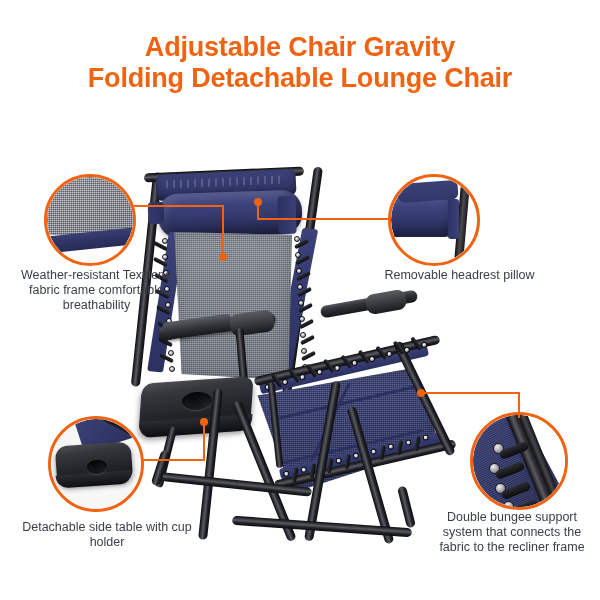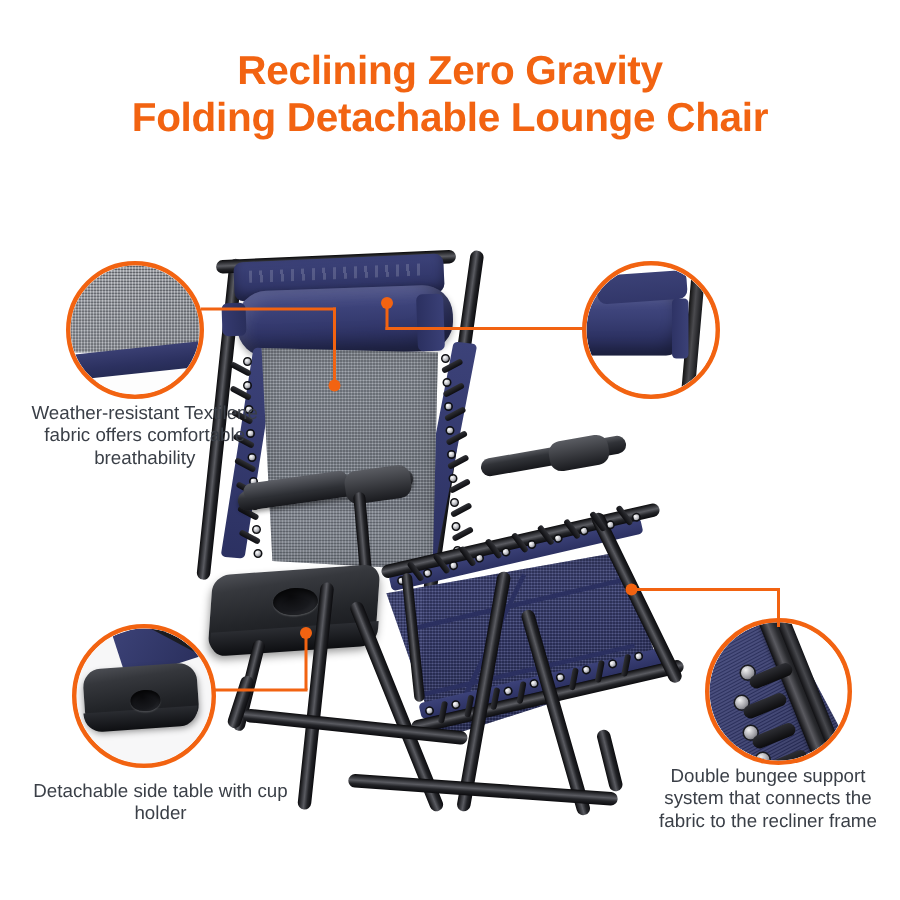--- a/index.html
+++ b/index.html
@@ -196,21 +196,21 @@
     position:absolute;width:15px;height:4px;border-radius:3px;
     background:linear-gradient(180deg,#303136,#0c0c0f);
   }
 </style>
 </head>
 <body>
 
 <div id="page">
 
   <div class="title">
-    <span>Reclining Zero Gravity</span>
+    <span>Adjustable Chair Gravity</span>
     <span class="l2">Folding Detachable Lounge Chair</span>
   </div>
 
   <div id="chair">
 
     <div class="pc tube" style="left:22px;top:22px;width:9px;height:215px;transform:rotate(6deg);"></div>
     <div class="pc tube" style="left:178px;top:16px;width:9px;height:230px;transform:rotate(8deg);"></div>
     <div class="pc tubeH" style="left:24px;top:20px;width:160px;height:9px;transform:rotate(-2.5deg);"></div>
 
     <div class="pc navyband" style="left:36px;top:22px;width:140px;height:26px;border-radius:6px;transform:rotate(-2.5deg);
@@ -423,17 +423,18 @@
   <div class="ln lnH" style="left:257px;top:218px;width:133px;"></div>
 
   <div class="dot" style="left:200px;top:418px;"></div>
   <div class="ln lnV" style="left:203px;top:422px;height:38px;"></div>
   <div class="ln lnH" style="left:142px;top:459px;width:63px;"></div>
 
   <div class="dot" style="left:417px;top:389px;"></div>
   <div class="ln lnH" style="left:421px;top:392px;width:99px;"></div>
   <div class="ln lnV" style="left:518px;top:392px;height:26px;"></div>
 
-  <div class="caption" id="cap-fabric">Weather-resistant Textilene fabric offers comfortable breathability</div>
+  <div class="caption" id="cap-fabric">Weather-resistant Textilene fabric frame comfortable breathability</div>
+  <div class="caption" id="cap-pillow">Removable headrest pillow</div>
   <div class="caption" id="cap-bungee">Double bungee support system that connects the fabric to the recliner frame</div>
   <div class="caption" id="cap-table">Detachable side table with cup holder</div>
 
 </div>
 
 </body></html>

